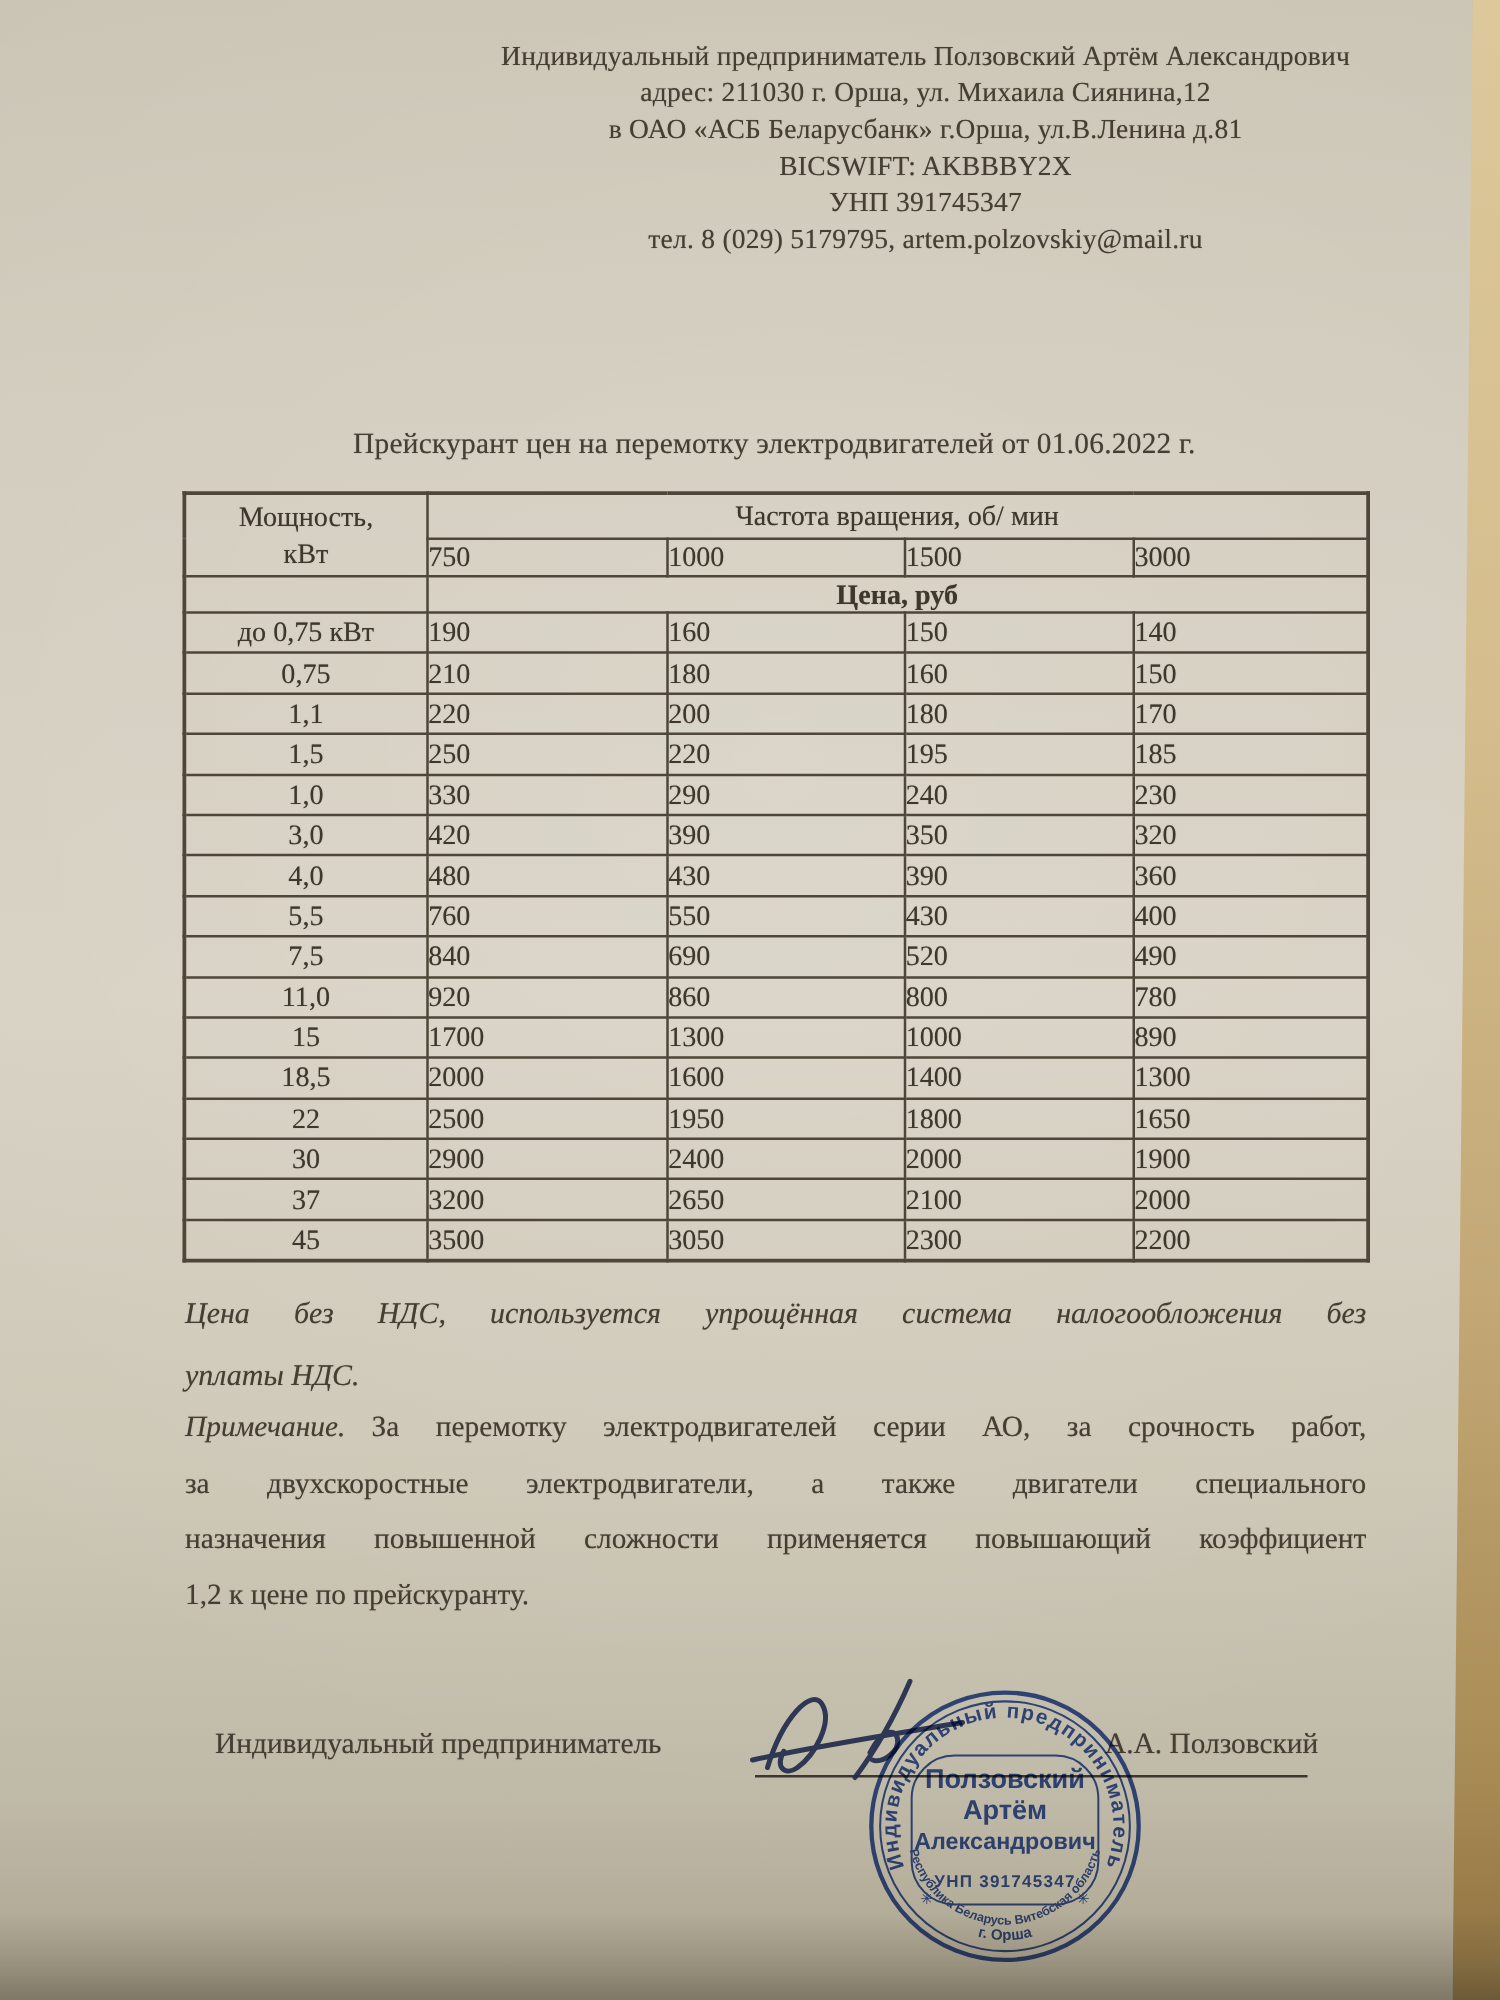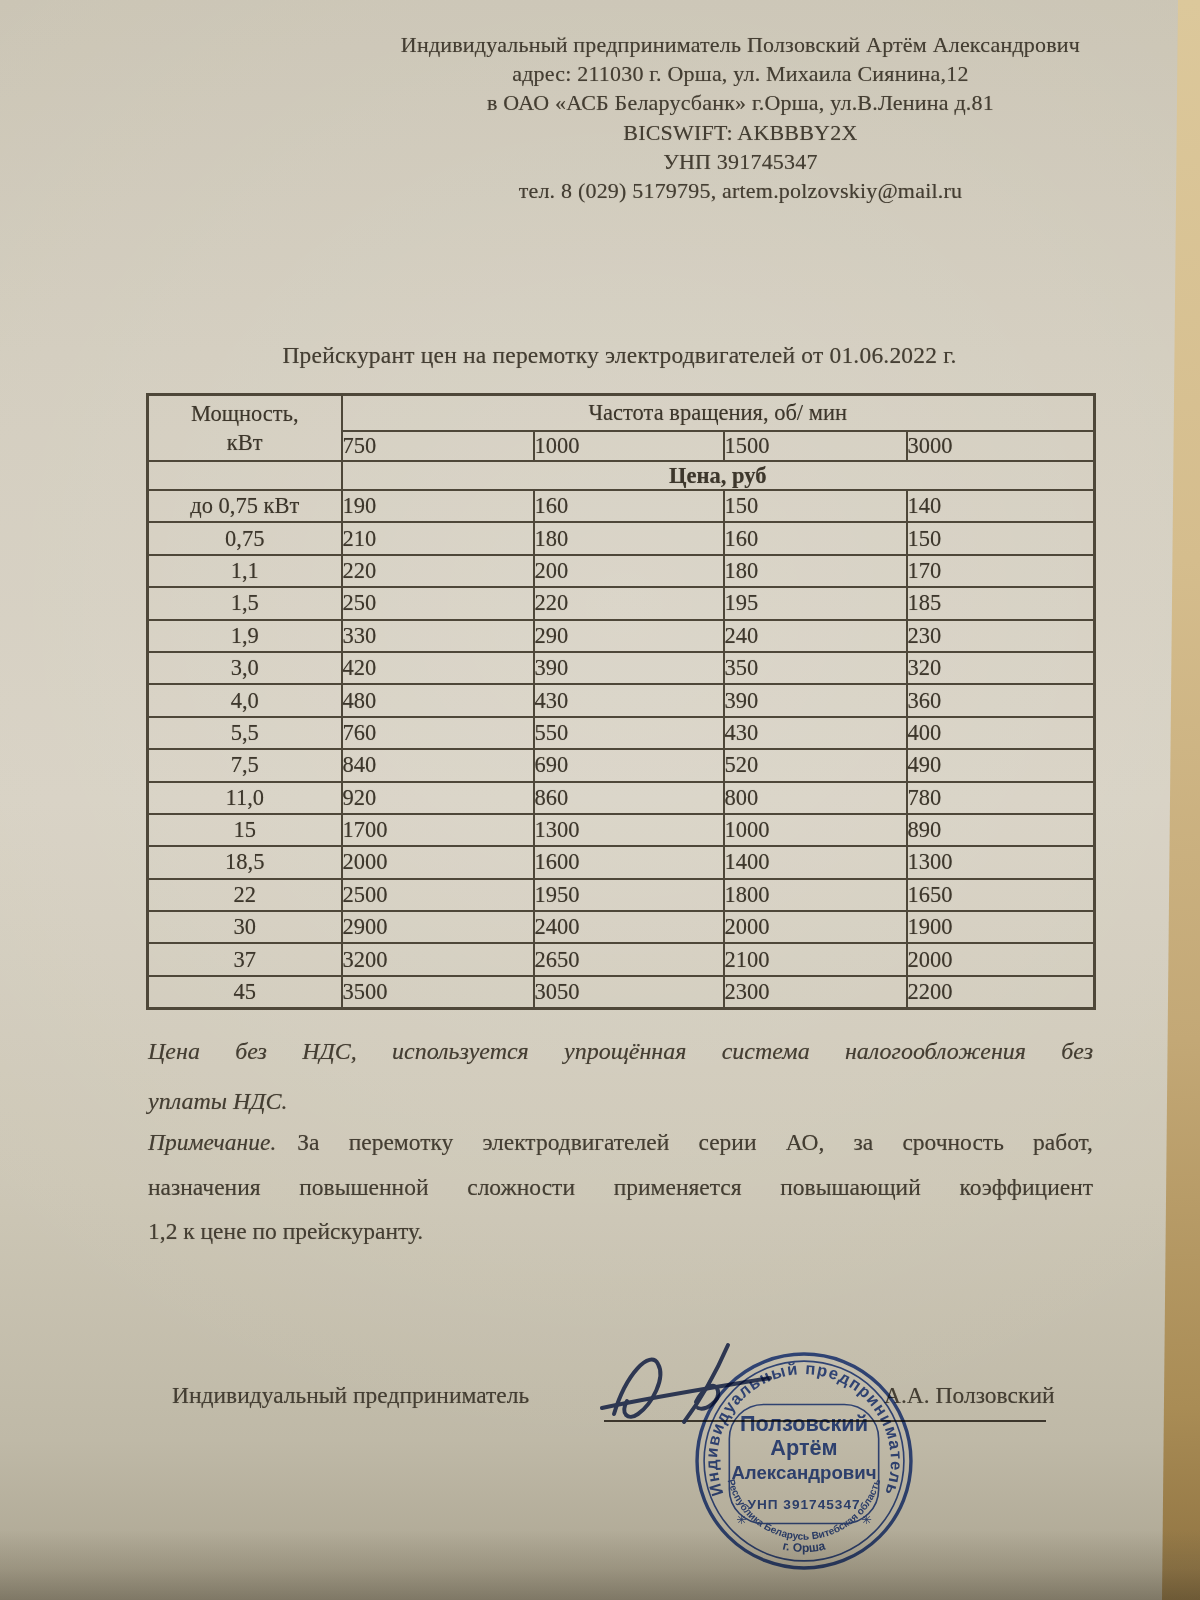--- a/index.html
+++ b/index.html
@@ -151,21 +151,21 @@
         <td class="price" data-name="price-cell">170</td>
       </tr>
       <tr data-name="table-row">
         <td class="power" data-name="power-cell">1,5</td>
         <td class="price" data-name="price-cell">250</td>
         <td class="price" data-name="price-cell">220</td>
         <td class="price" data-name="price-cell">195</td>
         <td class="price" data-name="price-cell">185</td>
       </tr>
       <tr data-name="table-row">
-        <td class="power" data-name="power-cell">1,9</td>
+        <td class="power" data-name="power-cell">1,0</td>
         <td class="price" data-name="price-cell">330</td>
         <td class="price" data-name="price-cell">290</td>
         <td class="price" data-name="price-cell">240</td>
         <td class="price" data-name="price-cell">230</td>
       </tr>
       <tr data-name="table-row">
         <td class="power" data-name="power-cell">3,0</td>
         <td class="price" data-name="price-cell">420</td>
         <td class="price" data-name="price-cell">390</td>
         <td class="price" data-name="price-cell">350</td>
@@ -244,20 +244,21 @@
     </tbody>
 </table>
 
 <div class="note1 ink" data-name="vat-note">
   <span class="jline" data-name="vat-note-line">Цена без НДС, используется упрощённая система налогообложения без</span>
   <span class="lline" data-name="vat-note-line">уплаты НДС.</span>
 </div>
 
 <div class="note2 ink" data-name="remark">
   <span class="jline" data-name="remark-line"><span class="it" data-name="remark-label">Примечание.</span><span data-name="remark-line1-rest">За перемотку электродвигателей серии АО, за срочность работ,</span></span>
+  <span class="jline" data-name="remark-line">за двухскоростные электродвигатели, а также двигатели специального</span>
   <span class="jline" data-name="remark-line">назначения повышенной сложности применяется повышающий коэффициент</span>
   <span class="lline" data-name="remark-line">1,2 к цене по прейскуранту.</span>
 </div>
 
 <div class="sig-row ink" data-name="signature-row">
   <span class="sig-label" data-name="signature-label">Индивидуальный предприниматель</span>
   <span class="sig-line" data-name="signature-line"></span>
   <span class="sig-name" data-name="signature-name">А.А. Ползовский</span>
 </div>
 

